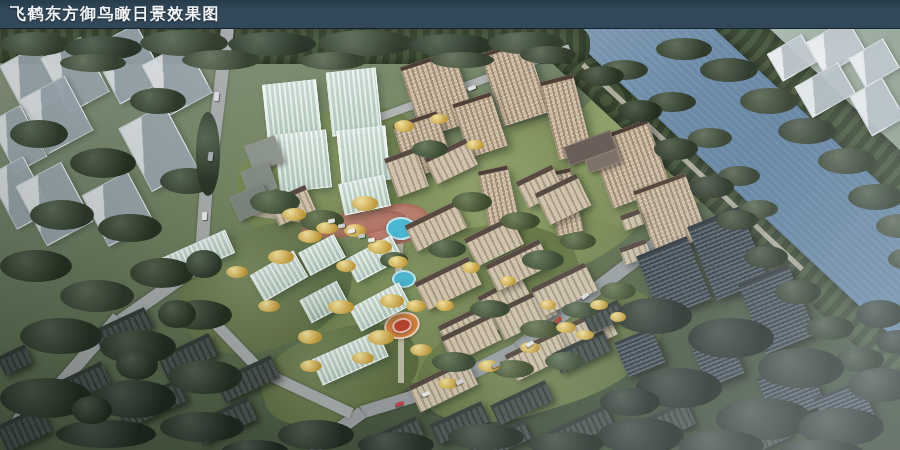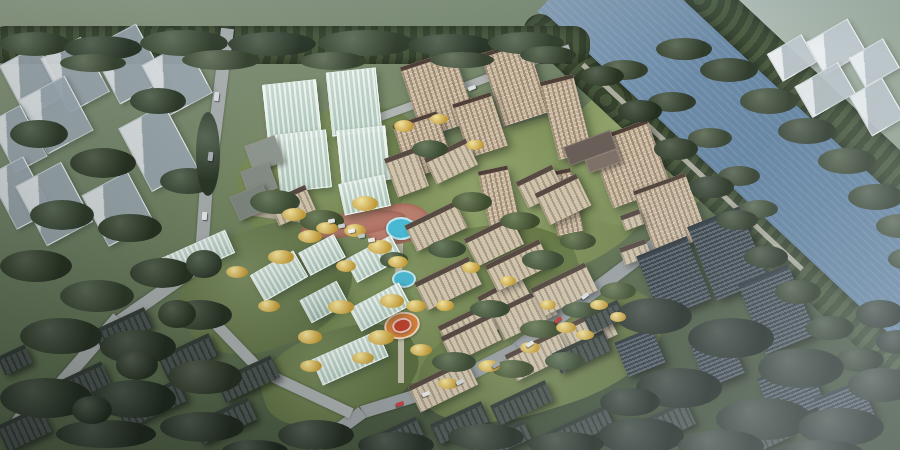--- a/index.html
+++ b/index.html
@@ -317,13 +317,16 @@
       <div class="obj o-car" style="left: 424px; top: 390px; width: 4px; height: 8px; transform: rotate(70deg); background-color: rgb(232, 232, 232); z-index: 7;"></div>
       <div class="obj o-car" style="left: 398px; top: 400px; width: 4px; height: 8px; transform: rotate(72deg); background-color: rgb(195, 67, 74); z-index: 7;"></div>
       <div class="obj o-car" style="left: 328px; top: 219px; width: 7px; height: 4px; transform: rotate(-10deg); background-color: rgb(227, 229, 230); z-index: 7;"></div>
       <div class="obj o-car" style="left: 338px; top: 224px; width: 7px; height: 4px; transform: rotate(-10deg); background-color: rgb(205, 210, 212); z-index: 7;"></div>
       <div class="obj o-car" style="left: 348px; top: 229px; width: 7px; height: 4px; transform: rotate(-10deg); background-color: rgb(240, 241, 241); z-index: 7;"></div>
       <div class="obj o-car" style="left: 358px; top: 234px; width: 7px; height: 4px; transform: rotate(-10deg); background-color: rgb(195, 201, 203); z-index: 7;"></div>
       <div class="obj o-car" style="left: 368px; top: 238px; width: 7px; height: 4px; transform: rotate(-10deg); background-color: rgb(232, 234, 234); z-index: 7;"></div>
       <div class="obj o-car" style="left: 468px; top: 86px; width: 8px; height: 4px; transform: rotate(-20deg); background-color: rgb(223, 226, 227); z-index: 7;"></div>
     </div>
   <div class="atmo"></div>
+  <div class="title-bar">
+    <span class="txt">飞鹤东方御鸟瞰日景效果图</span>
+  </div>
 </div>
 
 </body></html>

